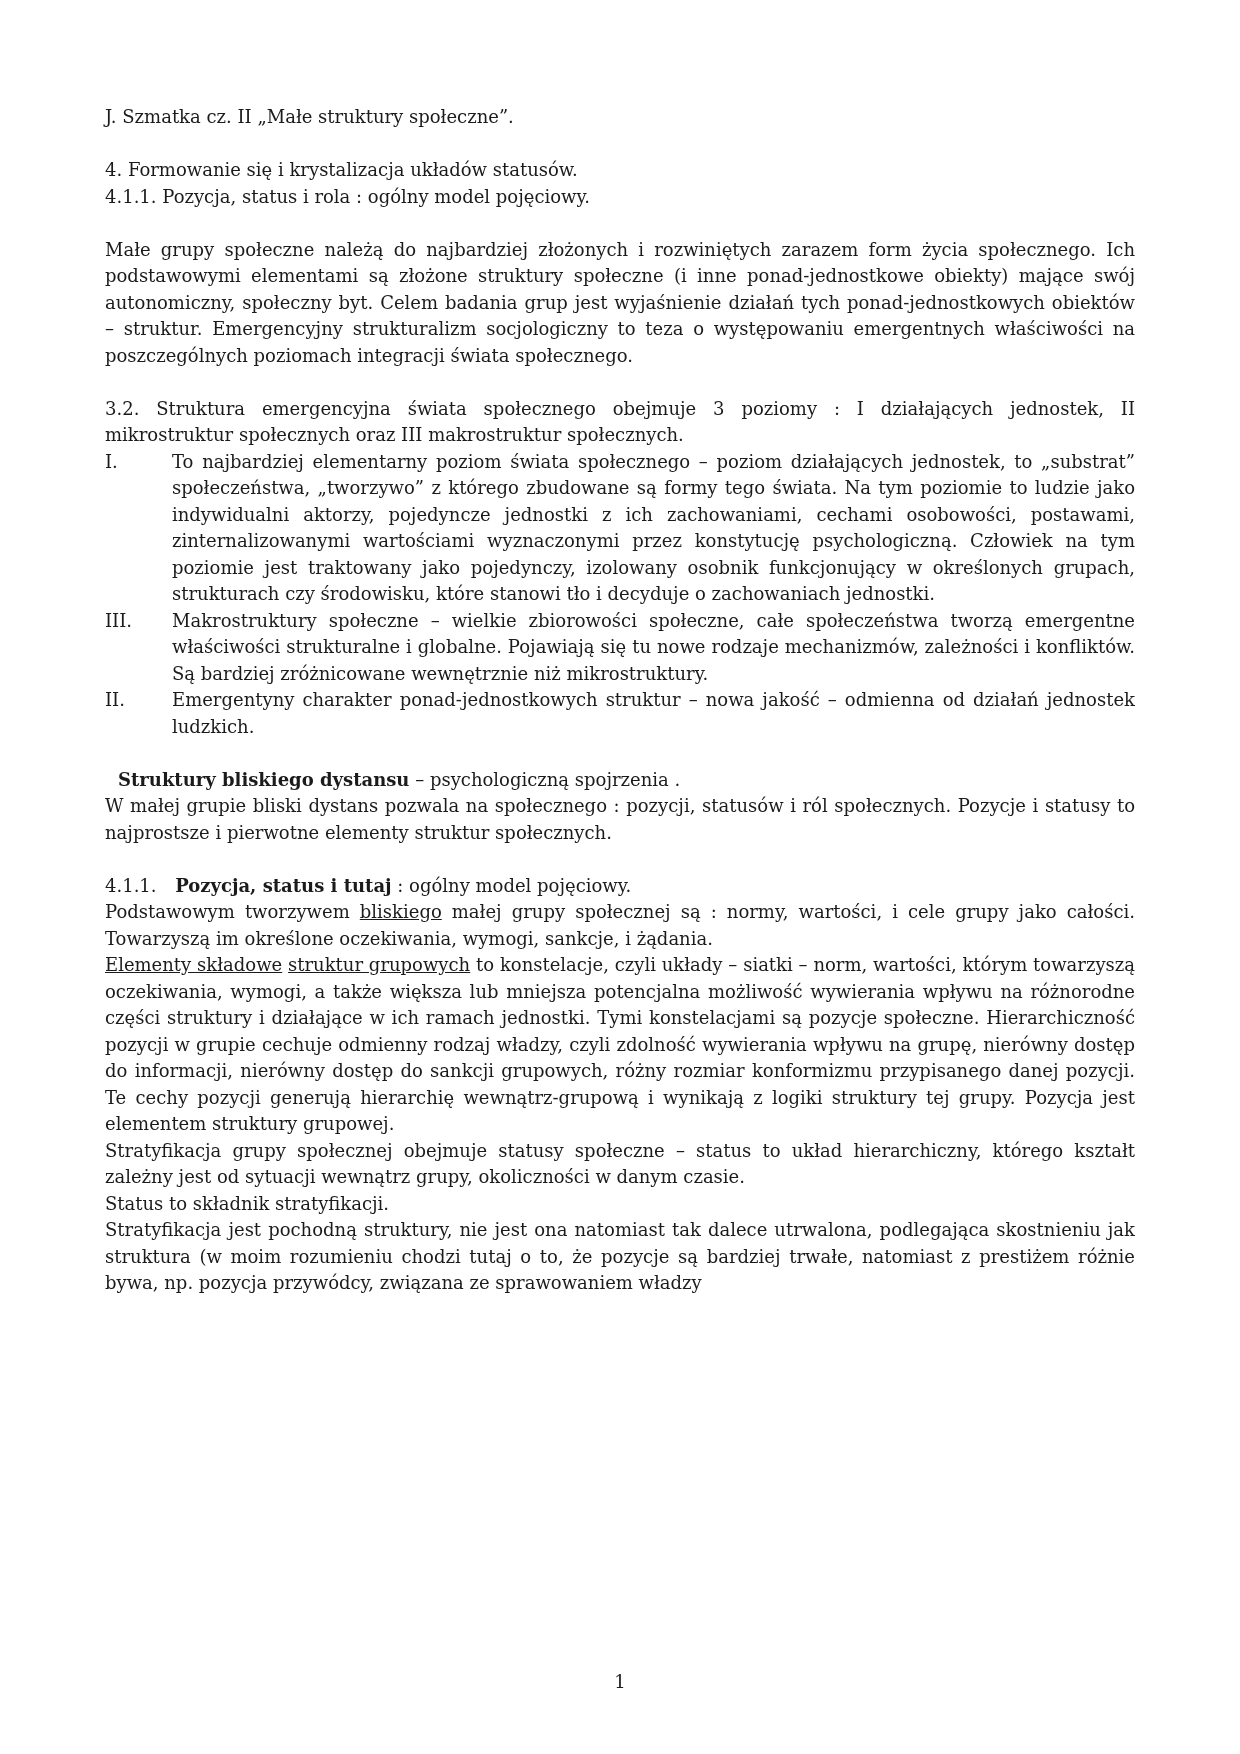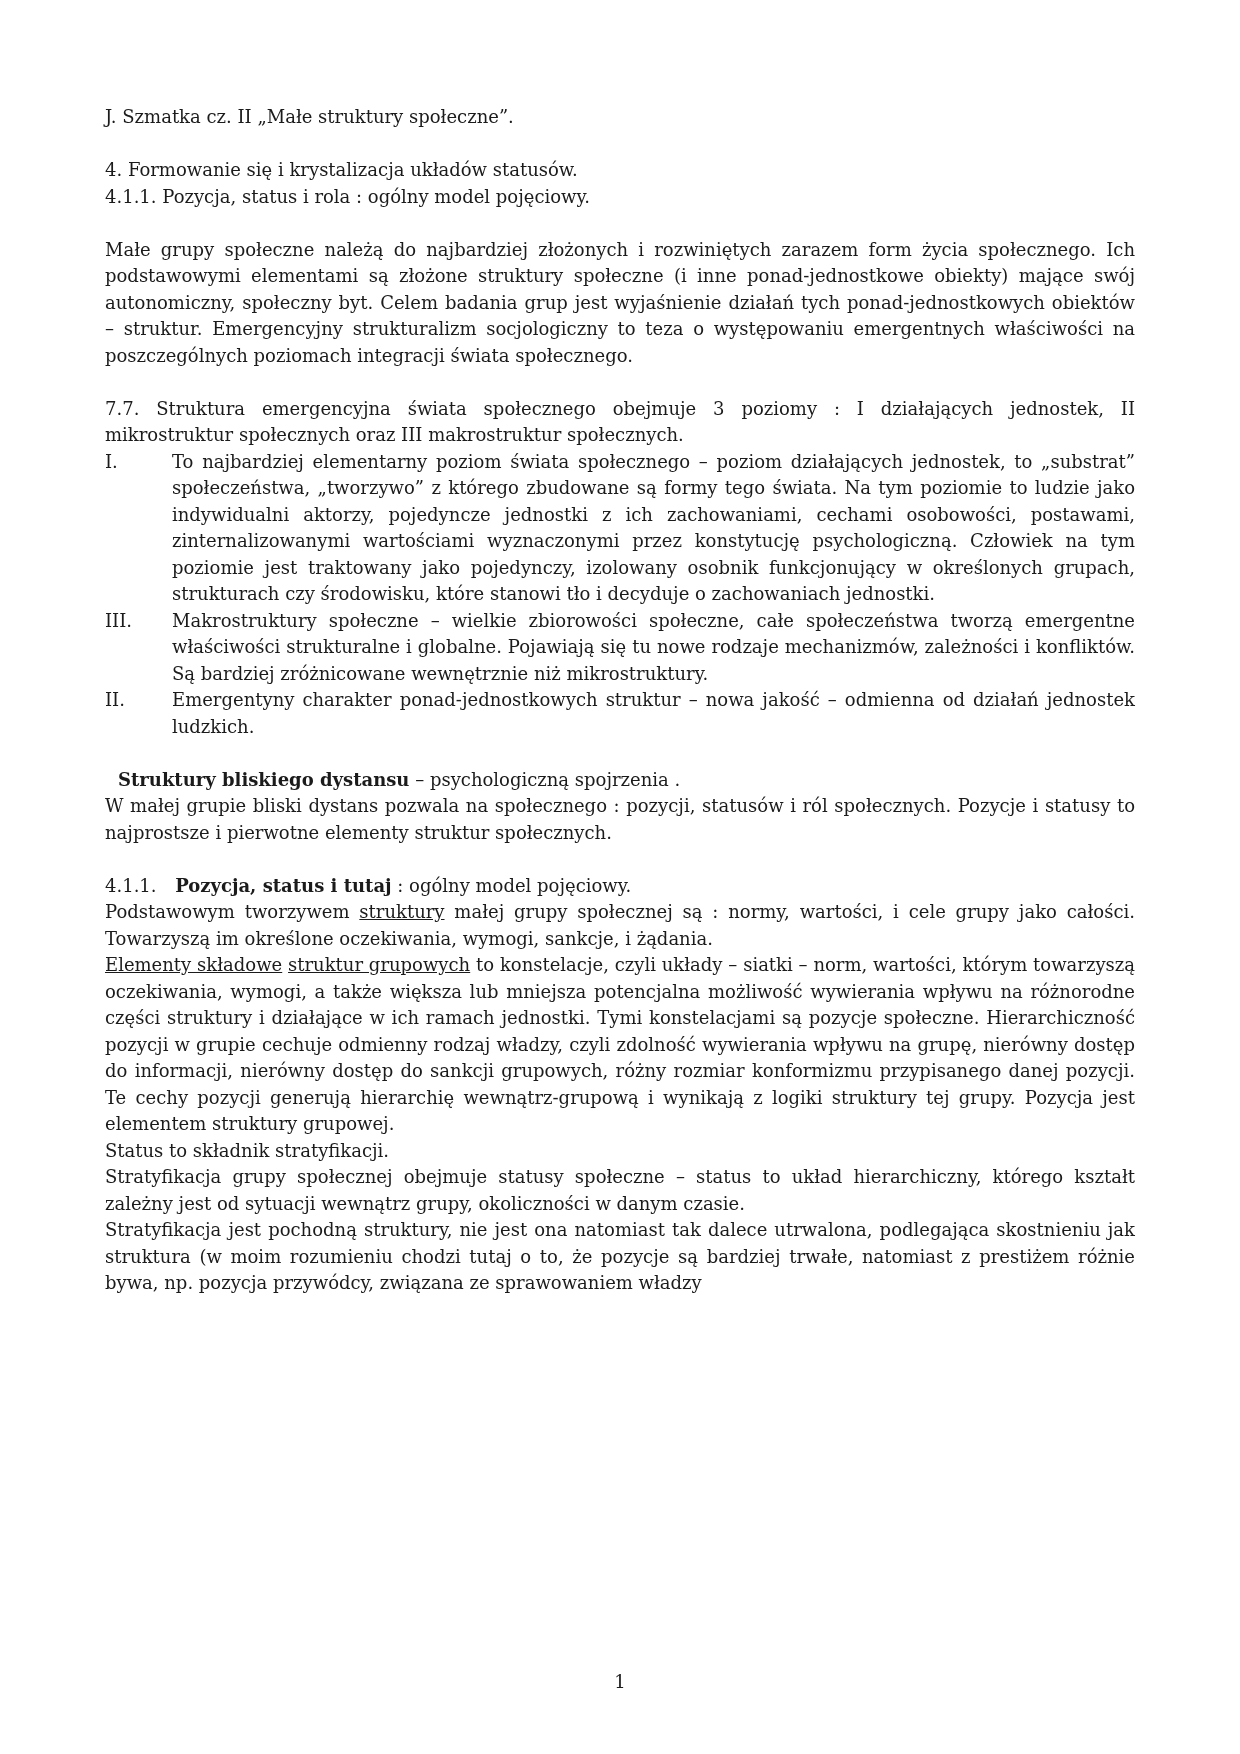--- a/index.html
+++ b/index.html
@@ -62,21 +62,21 @@
 
     <p class="line">4. Formowanie się i krystalizacja układów statusów.</p>
     <p class="line">4.1.1. Pozycja, status i rola : ogólny model pojęciowy.</p>
 
     <div class="spacer"></div>
 
     <p class="block">Małe grupy społeczne należą do najbardziej złożonych i rozwiniętych zarazem form życia społecznego. Ich podstawowymi elementami są złożone struktury społeczne (i inne ponad-jednostkowe obiekty) mające swój autonomiczny, społeczny byt. Celem badania grup jest wyjaśnienie działań tych ponad-jednostkowych obiektów – struktur. Emergencyjny  strukturalizm socjologiczny to teza o występowaniu emergentnych właściwości na poszczególnych poziomach integracji świata społecznego.</p>
 
     <div class="spacer"></div>
 
-    <p class="block">7.7. Struktura emergencyjna świata społecznego obejmuje 3 poziomy : I działających jednostek, II mikrostruktur społecznych oraz III makrostruktur społecznych.</p>
+    <p class="block">3.2. Struktura emergencyjna świata społecznego obejmuje 3 poziomy : I działających jednostek, II mikrostruktur społecznych oraz III makrostruktur społecznych.</p>
 
     <div>
       <div class="list-item">
         <span class="num">I.</span>
         <span>To najbardziej elementarny poziom świata społecznego – poziom działających jednostek, to „substrat” społeczeństwa, „tworzywo” z którego zbudowane są formy tego świata. Na tym poziomie to ludzie jako indywidualni aktorzy, pojedyncze jednostki z ich zachowaniami, cechami osobowości, postawami, zinternalizowanymi wartościami wyznaczonymi przez konstytucję psychologiczną. Człowiek na tym poziomie jest traktowany jako pojedynczy, izolowany osobnik funkcjonujący w określonych grupach, strukturach czy środowisku, które stanowi tło i decyduje o zachowaniach jednostki.</span>
       </div>
       <div class="list-item">
         <span class="num">III.</span>
         <span>Makrostruktury społeczne – wielkie zbiorowości społeczne, całe społeczeństwa tworzą emergentne właściwości strukturalne i globalne. Pojawiają się tu nowe rodzaje mechanizmów, zależności i konfliktów. Są bardziej zróżnicowane wewnętrznie niż mikrostruktury.</span>
       </div>
@@ -88,24 +88,24 @@
 
     <div class="spacer"></div>
 
     <p class="block"><span class="b">Struktury bliskiego dystansu</span><span> – psychologiczną spojrzenia .</span></p>
     <p class="block">W małej grupie bliski dystans pozwala na społecznego : pozycji, statusów i ról społecznych. Pozycje i statusy to najprostsze i pierwotne elementy struktur społecznych.</p>
 
     <div class="spacer"></div>
 
     <p class="block"><span>4.1.1. </span><span class="b">Pozycja, status i tutaj</span><span> : ogólny model pojęciowy.</span></p>
 
-    <p class="block"><span>Podstawowym tworzywem </span><span class="ul">struktury</span><span> małej grupy społecznej są : normy, wartości, i cele grupy jako całości. Towarzyszą im określone oczekiwania, wymogi, sankcje, i żądania.</span></p>
+    <p class="block"><span>Podstawowym tworzywem </span><span class="ul">bliskiego</span><span> małej grupy społecznej są : normy, wartości, i cele grupy jako całości. Towarzyszą im określone oczekiwania, wymogi, sankcje, i żądania.</span></p>
 
     <p class="block"><span class="ul">Elementy składowe</span><span> </span><span class="ul">struktur grupowych</span><span> to konstelacje, czyli układy – siatki – norm, wartości, którym towarzyszą oczekiwania, wymogi, a także większa lub mniejsza potencjalna możliwość wywierania wpływu na różnorodne części struktury i działające w ich ramach jednostki. Tymi konstelacjami są pozycje społeczne. Hierarchiczność pozycji w grupie cechuje odmienny rodzaj władzy, czyli zdolność wywierania wpływu na grupę, nierówny dostęp do informacji, nierówny dostęp do sankcji grupowych, różny rozmiar konformizmu przypisanego danej pozycji. Te cechy pozycji generują hierarchię wewnątrz-grupową i wynikają z logiki struktury tej grupy. Pozycja jest elementem struktury grupowej.</span></p>
 
+    <p class="block">Stratyfikacja grupy społecznej obejmuje statusy społeczne – status to układ hierarchiczny, którego kształt zależny jest od sytuacji wewnątrz grupy, okoliczności w danym czasie.</p>
     <p class="block">Status to składnik stratyfikacji.</p>
-    <p class="block">Stratyfikacja grupy społecznej obejmuje statusy społeczne – status to układ hierarchiczny, którego kształt zależny jest od sytuacji wewnątrz grupy, okoliczności w danym czasie.</p>
     <p class="block">Stratyfikacja jest pochodną struktury, nie jest ona natomiast tak dalece utrwalona, podlegająca skostnieniu jak struktura (w moim rozumieniu chodzi tutaj o to, że pozycje są bardziej trwałe, natomiast z prestiżem różnie bywa, np. pozycja przywódcy, związana ze sprawowaniem władzy</p>
 
   </div>
 </div>
 
 <div class="page-number">1</div>
 
 </body></html>

